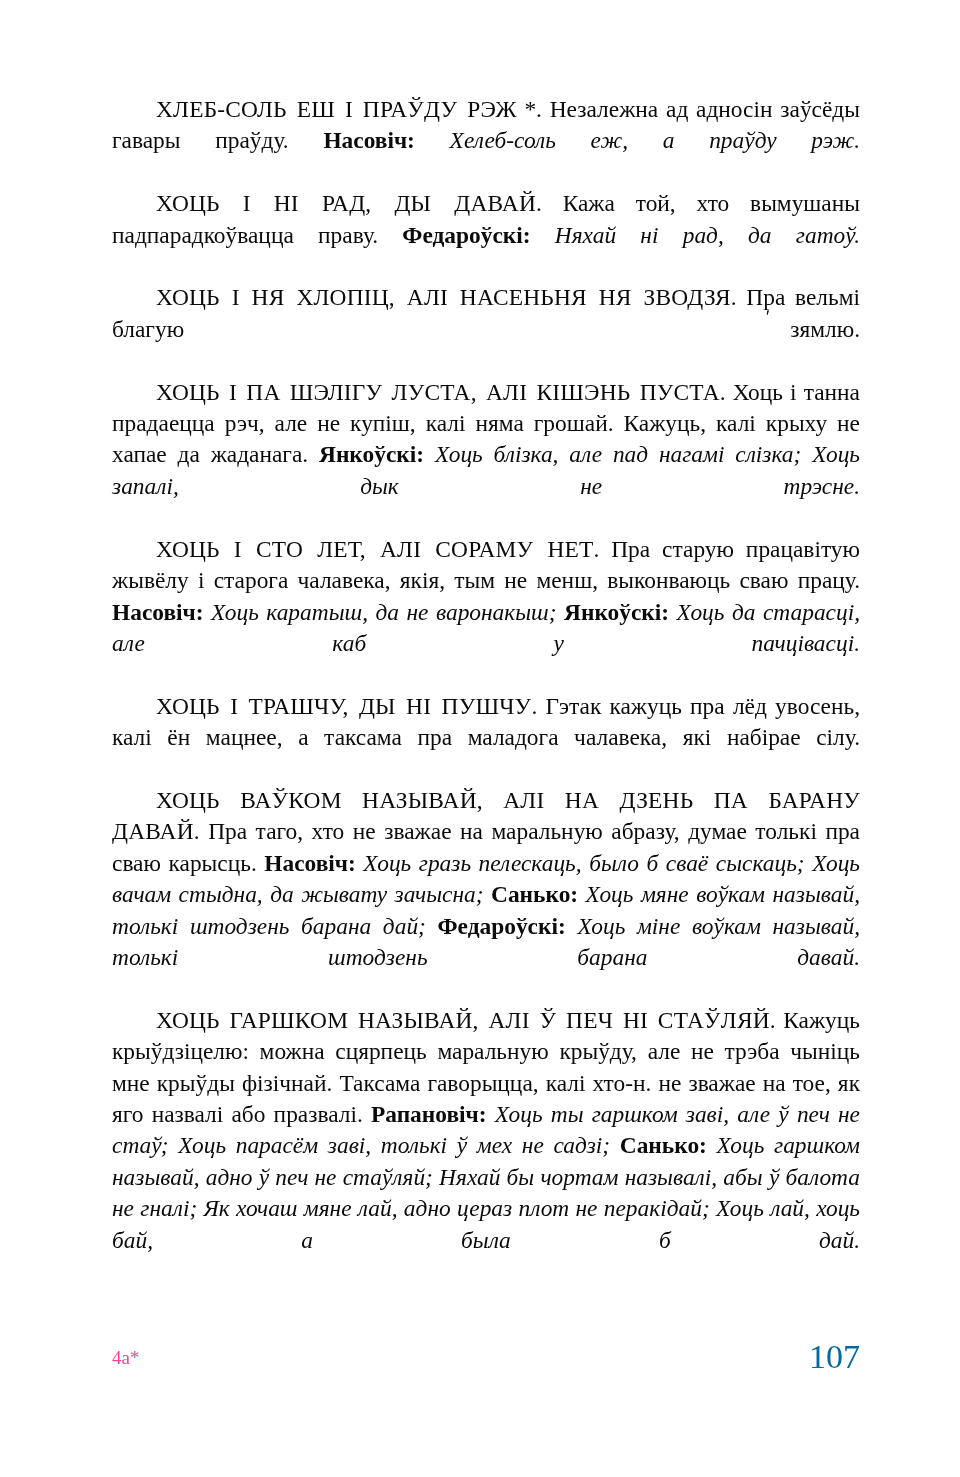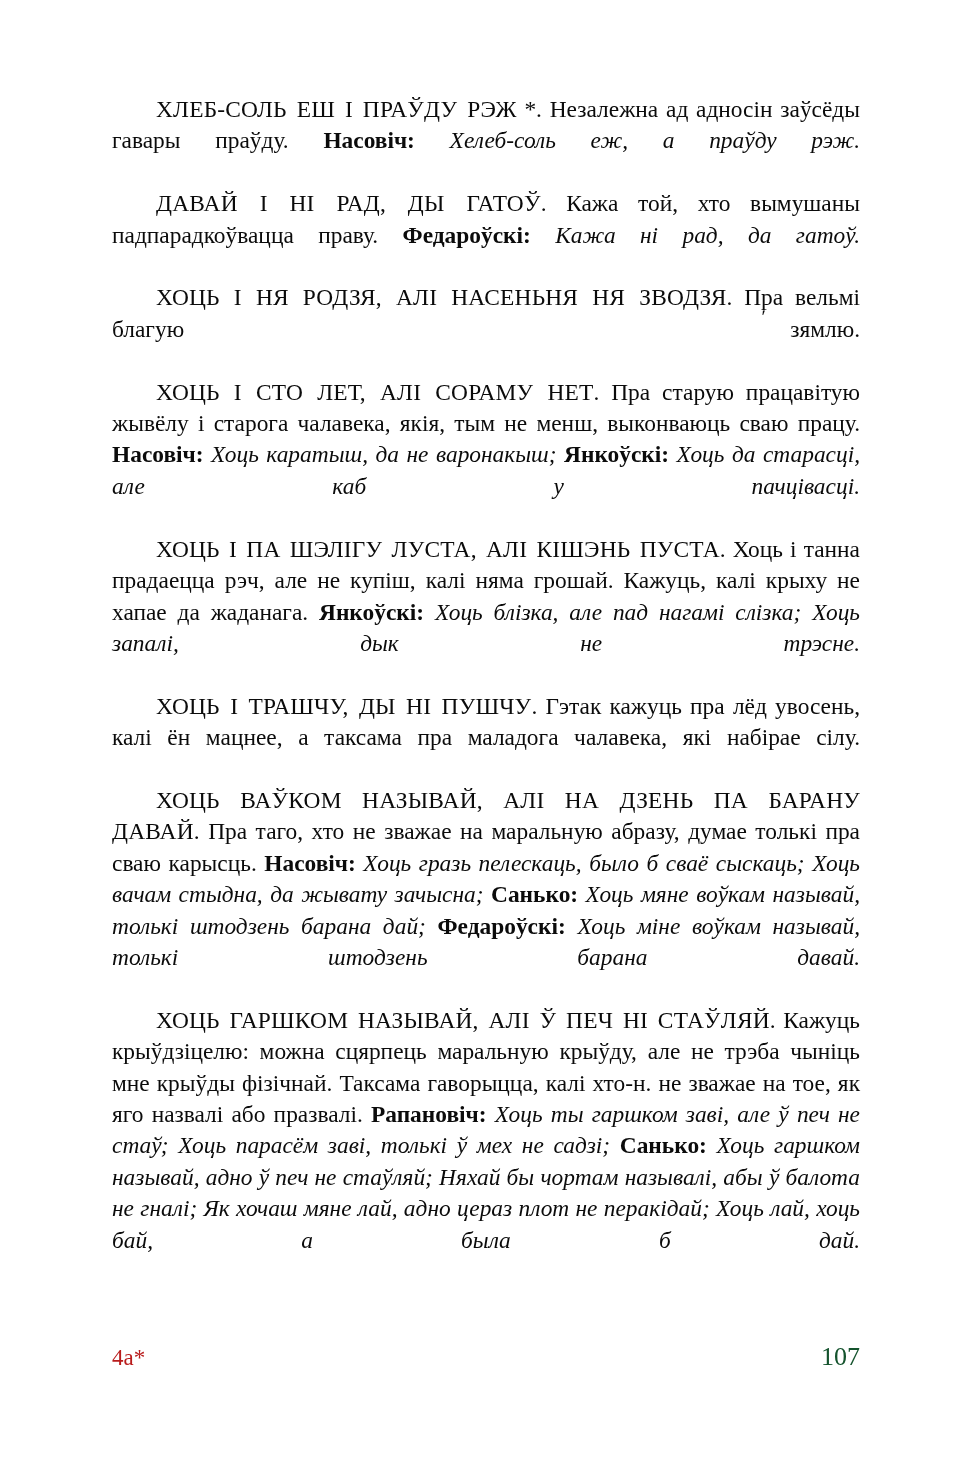--- a/index.html
+++ b/index.html
@@ -73,31 +73,31 @@
     position: absolute;
     left: 112px;
     top: 1340px;
     width: 748px;
     height: 40px;
   }
   .sig-mark {
     position: absolute;
     left: 0;
     top: 6px;
-    font-size: 23px;
+    font-size: 19px;
     line-height: 24px;
-    color: #b91c1c;
+    color: #ec4899;
   }
   .page-number {
     position: absolute;
     right: 0;
     top: 0;
-    font-size: 26px;
+    font-size: 34px;
     line-height: 34px;
-    color: #14532d;
+    color: #0369a1;
   }
   
   .stray-tick {
     position: relative;
     display: inline-block;
     width: 0;
   }
   .stray-tick::before {
     content: "\02B9";
     position: absolute;
@@ -112,33 +112,33 @@
 <div class="page">
 
   <div class="text-block">
 
     <p class="entry">
       <span class="headword">ХЛЕБ-СОЛЬ ЕШ І ПРАЎДУ РЭЖ</span><span class="footnote-mark"> </span><span class="footnote-mark">*</span><span class="gloss">. Незалежна ад адносін заўсёды гавары праўду. </span><span class="source">Насовіч:</span><span class="cite"> Хелеб-соль еж, а праўду рэж.</span>
     </p>
 
 
     <p class="entry">
-      <span class="headword">ДАВАЙ І НІ РАД, ДЫ ГАТОЎ</span><span class="gloss">. Кажа той, хто вымушаны падпарадкоўвацца праву. </span><span class="source">Федароўскі:</span><span class="cite"> Кажа ні рад, да гатоў.</span>
+      <span class="headword">ХОЦЬ І НІ РАД, ДЫ ДАВАЙ</span><span class="gloss">. Кажа той, хто вымушаны падпарадкоўвацца праву. </span><span class="source">Федароўскі:</span><span class="cite"> Няхай ні рад, да гатоў.</span>
     </p>
 
     <p class="entry">
-      <span class="headword">ХОЦЬ І НЯ РОДЗЯ, АЛІ НАСЕНЬНЯ НЯ ЗВОДЗЯ</span><span class="stray-tick"></span><span class="gloss">. Пра вельмі благую зямлю.</span>
+      <span class="headword">ХОЦЬ І НЯ ХЛОПІЦ, АЛІ НАСЕНЬНЯ НЯ ЗВОДЗЯ</span><span class="stray-tick"></span><span class="gloss">. Пра вельмі благую зямлю.</span>
+    </p>
+
+    <p class="entry">
+      <span class="headword">ХОЦЬ І ПА ШЭЛІГУ ЛУСТА, АЛІ КІШЭНЬ ПУСТА</span><span class="gloss">. Хоць і танна прадаецца рэч, але не купіш, калі няма грошай. Кажуць, калі крыху не хапае да жаданага. </span><span class="source">Янкоўскі:</span><span class="cite"> Хоць блізка, але пад нагамі слізка; Хоць запалі, дык не трэсне.</span>
     </p>
 
     <p class="entry">
       <span class="headword">ХОЦЬ І СТО ЛЕТ, АЛІ СОРАМУ НЕТ</span><span class="gloss">. Пра старую працавітую жывёлу і старога чалавека, якія, тым не менш, выконваюць сваю працу. </span><span class="source">Насовіч:</span><span class="cite"> Хоць каратыш, да не варонакыш; </span><span class="source">Янкоўскі:</span><span class="cite"> Хоць да старасці, але каб у пачцівасці.</span>
-    </p>
-
-    <p class="entry">
-      <span class="headword">ХОЦЬ І ПА ШЭЛІГУ ЛУСТА, АЛІ КІШЭНЬ ПУСТА</span><span class="gloss">. Хоць і танна прадаецца рэч, але не купіш, калі няма грошай. Кажуць, калі крыху не хапае да жаданага. </span><span class="source">Янкоўскі:</span><span class="cite"> Хоць блізка, але пад нагамі слізка; Хоць запалі, дык не трэсне.</span>
     </p>
 
     <p class="entry">
       <span class="headword">ХОЦЬ І ТРАШЧУ, ДЫ НІ ПУШЧУ</span><span class="gloss">. Гэтак кажуць пра лёд увосень, калі ён мацнее, а таксама пра маладога чалавека, які набірае сілу.</span>
     </p>
 
     <p class="entry">
       <span class="headword">ХОЦЬ ВАЎКОМ НАЗЫВАЙ, АЛІ НА ДЗЕНЬ ПА БАРАНУ ДАВАЙ</span><span class="gloss">. Пра таго, хто не зважае на маральную абразу, думае толькі пра сваю карысць. </span><span class="source">Насовіч:</span><span class="cite"> Хоць гразь пелескаць, было б сваё сыскаць; Хоць вачам стыдна, да жывату зачысна; </span><span class="source">Санько:</span><span class="cite"> Хоць мяне воўкам называй, толькі штодзень барана дай; </span><span class="source">Федароўскі:</span><span class="cite"> Хоць міне воўкам называй, толькі штодзень барана давай.</span>
     </p>
 

